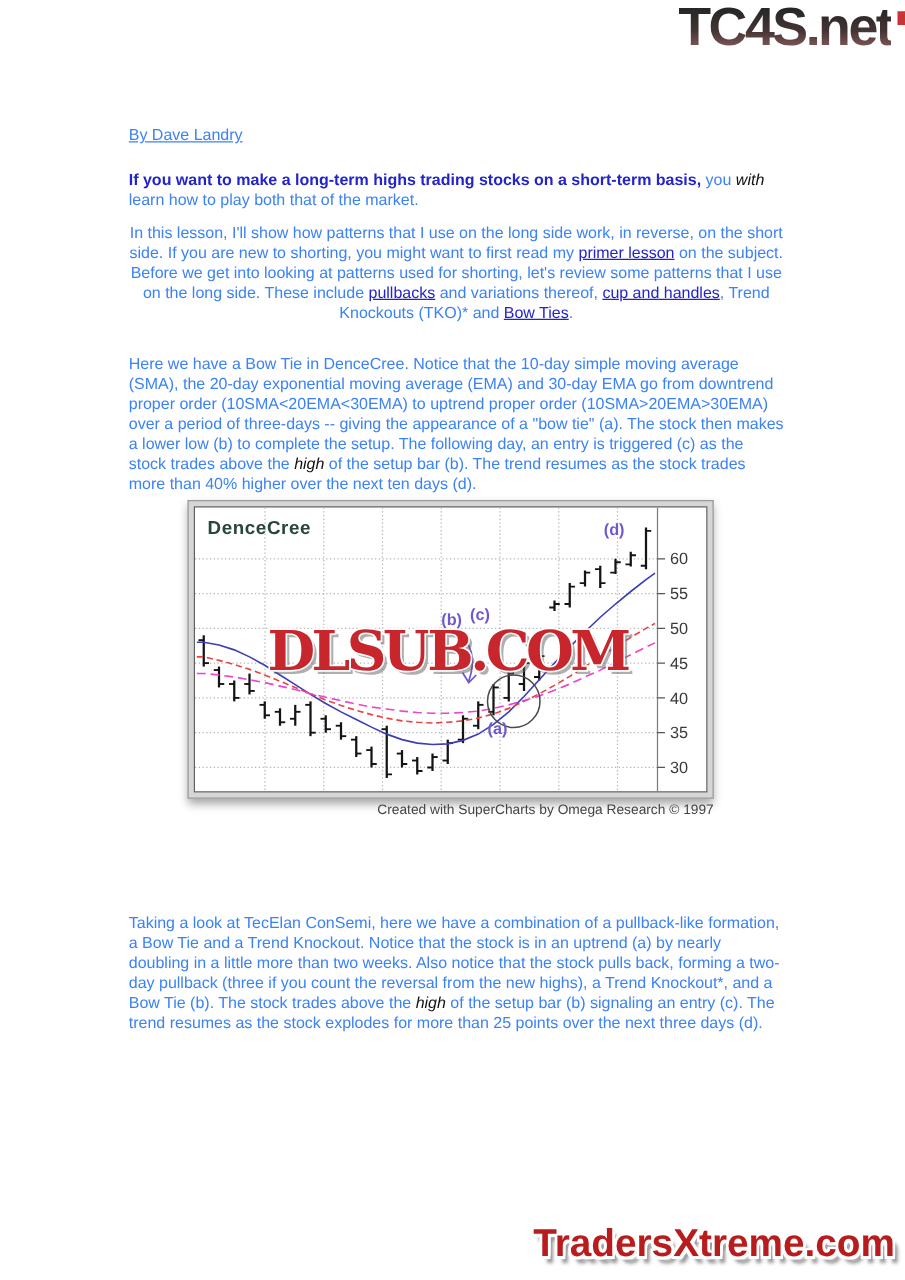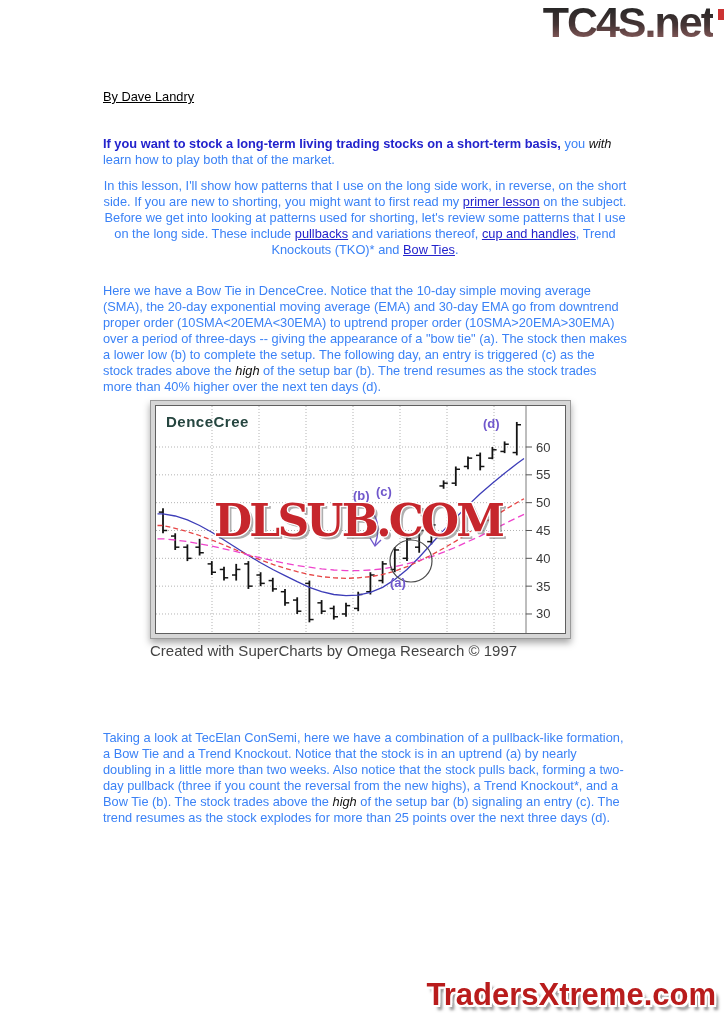--- a/index.html
+++ b/index.html
@@ -12,37 +12,37 @@
     position:absolute;top:-2px;right:11px;
     font-size:43px;font-weight:900;letter-spacing:-2px;
     background:linear-gradient(180deg,#262626 18%,#453535 55%,#8f5f5f 88%);
     -webkit-background-clip:text;background-clip:text;color:transparent;
   }
   #red-mark{position:absolute;top:9px;right:0;width:6px;height:11px;background:#cc3333;}
   
   .textblock{position:absolute;left:103px;width:524px;font-size:12.8px;line-height:16px;color:#111;}
   #title-block{top:86px;}
   .article-title{font-size:15px;font-weight:bold;color:#1b1b96;line-height:17px;}
-  .byline{display:inline-block;margin-top:3px;font-size:12.8px;color:#000000;text-decoration:underline;}
+  .byline{display:inline-block;margin-top:14px;font-size:12.8px;color:#3b82f6;text-decoration:underline;}
   #p-intro{top:136px;}
   #p-lesson{top:178px;text-align:center;}
   #p-bowtie{top:283px;}
   #p-tecelan{top:687px;margin-top:43px;}
   .seg-plain{color:#3b82f6;}
   .seg-italic{font-style:italic;color:#111;}
   .seg-boldblue{color:#2323cc;font-weight:bold;}
   a.seg-link{color:#2323cc;text-decoration:underline;cursor:pointer;}
   
   #chart-block{position:absolute;left:150px;top:400px;width:421px;}
   #chart-frame{
     background:#d6d6d6;padding:4px;border:1px solid #9a9a9a;
     box-shadow:0 4px 7px rgba(0,0,0,0.35);
   }
   #chart-inner{border:1px solid #5f5f5f;background:#fff;font-size:0;}
-  #chart-caption{margin-top:3px;font-size:15px;color:#444;width:100%;}
+  #chart-caption{margin-top:3px;text-align:right;font-size:11px;color:#444;width:100%;}
   
   #footer-logo{
     position:absolute;top:977px;right:8px;
     font-size:31px;font-weight:900;letter-spacing:0;
     color:#b91c1c;
     text-shadow:
       -2px -2px 0 #fff, 2px -2px 0 #fff, -2px 2px 0 #fff, 2px 2px 0 #fff,
       -2px 0 0 #fff, 2px 0 0 #fff, 0 -2px 0 #fff, 0 2px 0 #fff,
       4px 5px 3px rgba(70,70,70,0.6);
   }
@@ -50,21 +50,21 @@
 </head>
 <body>
 
 <div id="header-logo">TC4S.net</div>
 <div id="red-mark"></div>
 
 <div class="textblock" id="title-block">
   <a class="byline" href="#">By Dave Landry</a>
 </div>
 
-<div class="textblock" id="p-intro"><span class="seg-boldblue">If you want to stock a long-term living trading stocks on a short-term basis,</span><span class="seg-plain"> you </span><span class="seg-italic">with</span><span class="seg-plain"> learn how to play both that of the market.</span></div>
+<div class="textblock" id="p-intro"><span class="seg-boldblue">If you want to make a long-term highs trading stocks on a short-term basis,</span><span class="seg-plain"> you </span><span class="seg-italic">with</span><span class="seg-plain"> learn how to play both that of the market.</span></div>
 <div class="textblock" id="p-lesson"><span class="seg-plain">In this lesson, I'll show how patterns that I use on the long side work, in reverse, on the short side. If you are new to shorting, you might want to first read my </span><a class="seg-link seg-link" href="#">primer lesson</a><span class="seg-plain"> on the subject. Before we get into looking at patterns used for shorting, let's review some patterns that I use on the long side. These include </span><a class="seg-link seg-link" href="#">pullbacks</a><span class="seg-plain"> and variations thereof, </span><a class="seg-link seg-link" href="#">cup and handles</a><span class="seg-plain">, Trend Knockouts (TKO)* and </span><a class="seg-link seg-link" href="#">Bow Ties</a><span class="seg-plain">.</span></div>
 <div class="textblock" id="p-bowtie"><span class="seg-plain">Here we have a Bow Tie in DenceCree. Notice that the 10-day simple moving average (SMA), the 20-day exponential moving average (EMA) and 30-day EMA go from downtrend proper order (10SMA&lt;20EMA&lt;30EMA) to uptrend proper order (10SMA&gt;20EMA&gt;30EMA) over a period of three-days -- giving the appearance of a "bow tie" (a). The stock then makes a lower low (b) to complete the setup. The following day, an entry is triggered (c) as the stock trades above the </span><span class="seg-italic">high</span><span class="seg-plain"> of the setup bar (b). The trend resumes as the stock trades more than 40% higher over the next ten days (d).</span></div>
 <div class="textblock" id="p-tecelan"><span class="seg-plain">Taking a look at TecElan ConSemi, here we have a combination of a pullback-like formation, a Bow Tie and a Trend Knockout. Notice that the stock is in an uptrend (a) by nearly doubling in a little more than two weeks. Also notice that the stock pulls back, forming a two-day pullback (three if you count the reversal from the new highs), a Trend Knockout*, and a Bow Tie (b). The stock trades above the </span><span class="seg-italic">high</span><span class="seg-plain"> of the setup bar (b) signaling an entry (c). The trend resumes as the stock explodes for more than 25 points over the next three days (d).</span></div>
 
 <div id="chart-block">
   <div id="chart-frame">
     <div id="chart-inner">
       <svg id="chart-svg" width="411" height="227" viewBox="0 0 411 227">
           <line x1="0" y1="41" x2="370" y2="41" stroke="#b3b3b3" stroke-width="1" stroke-dasharray="1,2"></line>
           <line x1="0" y1="68.83" x2="370" y2="68.83" stroke="#b3b3b3" stroke-width="1" stroke-dasharray="1,2"></line>

